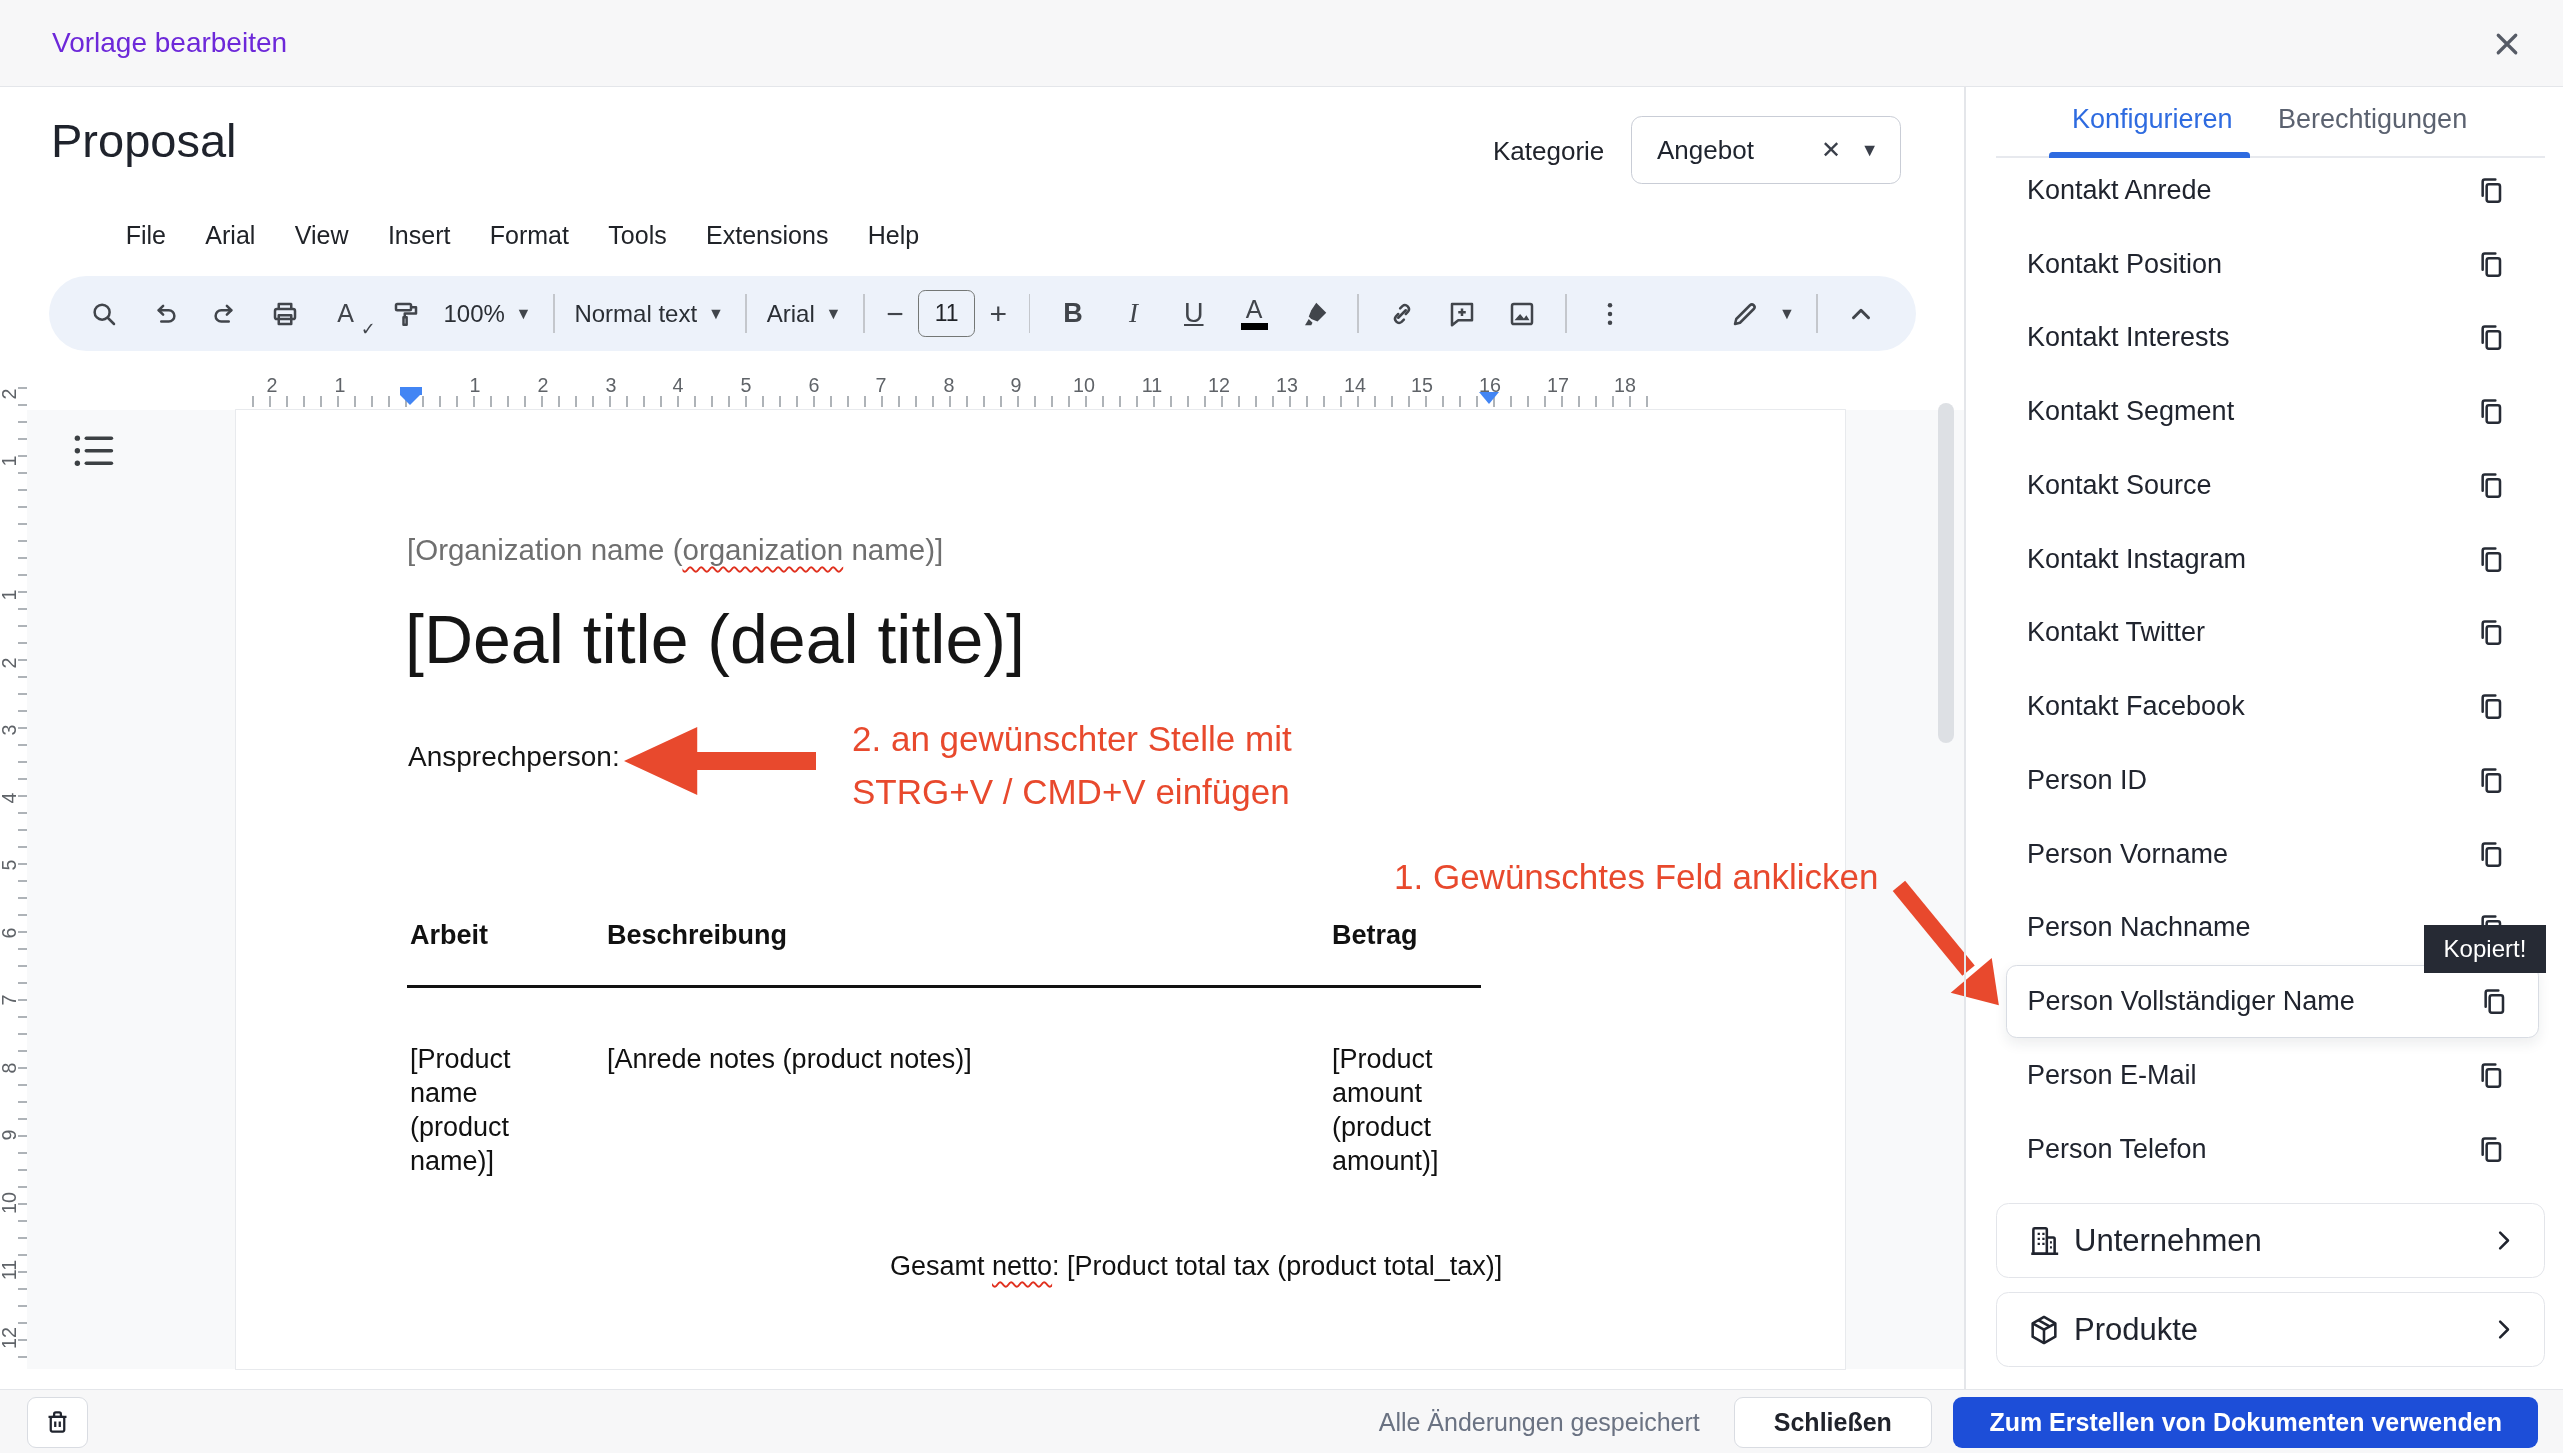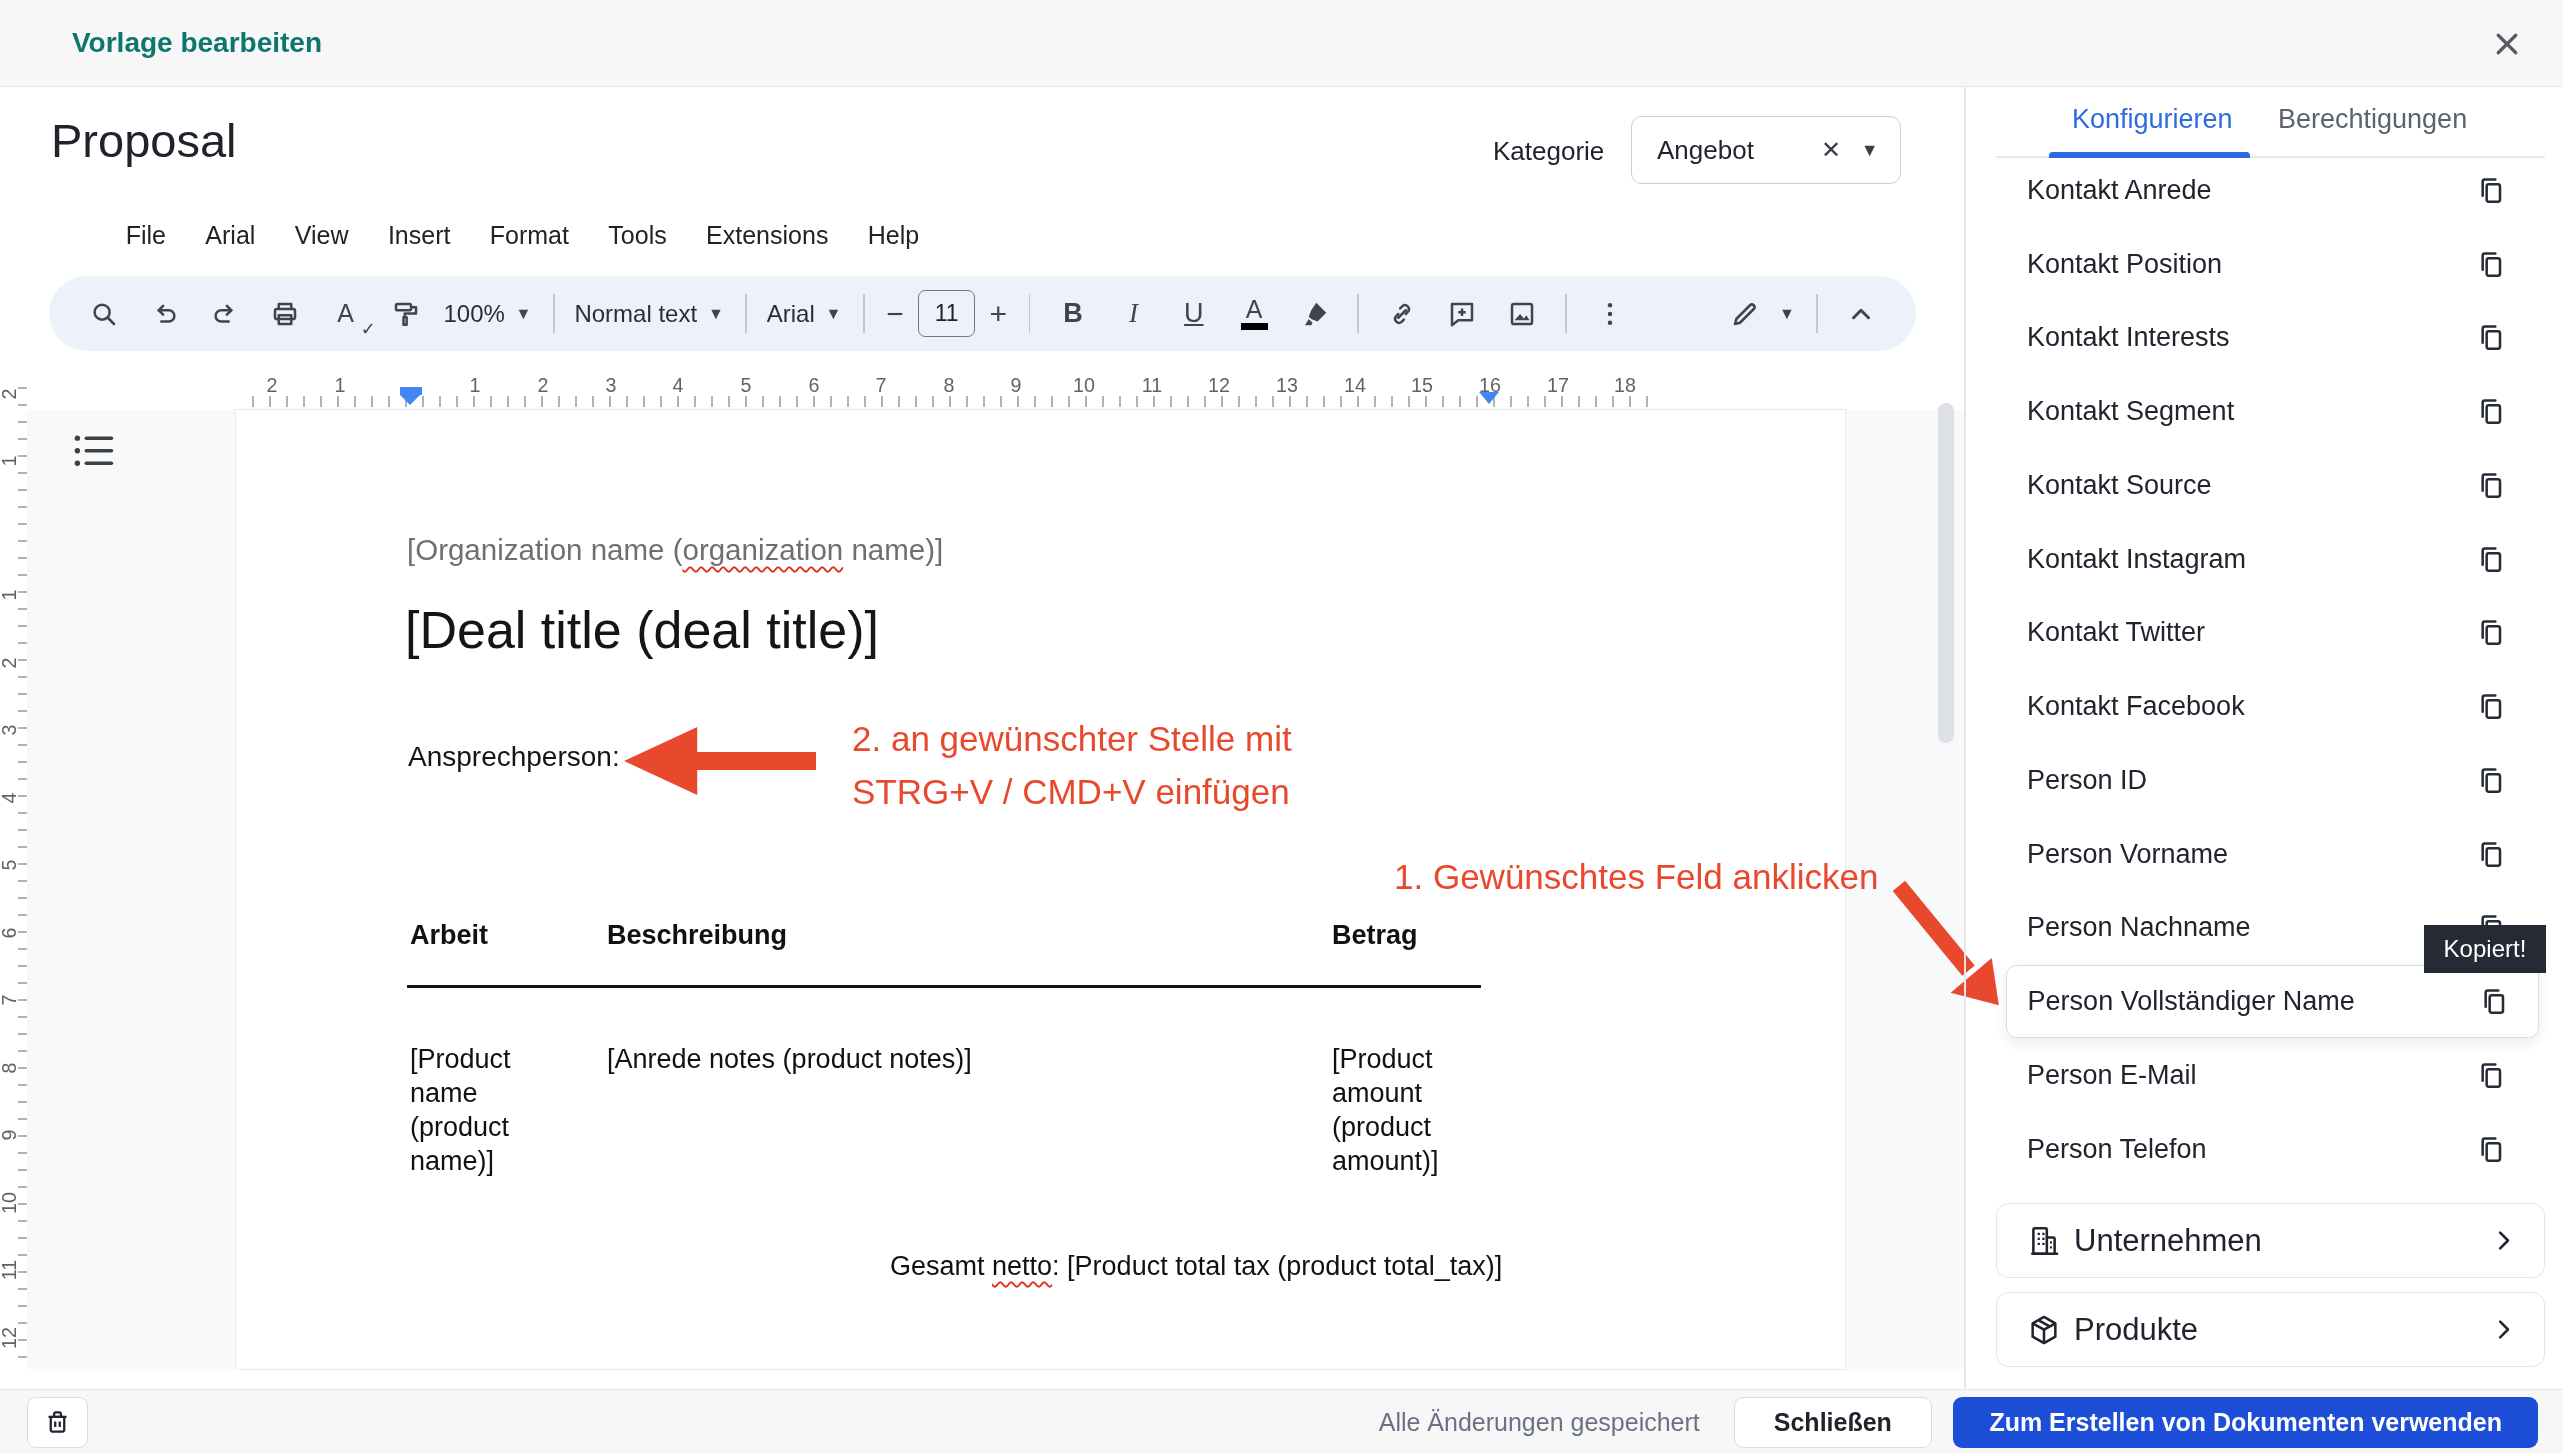--- a/index.html
+++ b/index.html
@@ -1,21 +1,21 @@
 <!DOCTYPE html>
 <html style="font-size:14.3px"><head>
 <meta charset="utf-8">
 <style>
   * { margin:0; padding:0; box-sizing:border-box; }
   body { background:#888; font-family:"Liberation Sans", sans-serif; }
   .app { position:relative; width:2563px; height:1453px; background:#ffffff; overflow:hidden; color:#1f242e; }
 
   
   .top-header { position:absolute; left:0; top:0; width:2563px; height:87px; background:#f7f7f8; border-bottom:1.8px solid #e4e6ea; display:flex; align-items:center; }
-  .top-header .hdr-title { margin-left:72px; font-size:28px; font-weight:700; color:#0f766e; }
+  .top-header .hdr-title { margin-left:52px; font-size:28px; font-weight:400; color:#6d28d9; }
   .hdr-close { position:absolute; right:34px; top:21.5px; width:45px; height:45px; display:flex; align-items:center; justify-content:center; cursor:pointer; }
   .hdr-close svg { width:30px; height:30px; }
 
   
   .page-title { position:absolute; left:51px; top:113px; font-size:47px; font-weight:400; color:#1f232c; }
   .category-label { position:absolute; left:1493px; top:136px; font-size:26px; color:#20232b; }
   .category-select { position:absolute; left:1631px; top:116px; width:270px; height:68px; background:#fff; border:1.8px solid #c9cdd6; border-radius:10.7px; display:flex; align-items:center; cursor:pointer; }
   .category-select .val { margin-left:25px; font-size:26px; color:#1f242e; flex:1; }
   .category-select .clear { font-size:24px; color:#3a3f4a; margin-right:19.7px; }
   .category-select .caret { font-size:18px; color:#3a3f4a; margin-right:21.5px; }
@@ -58,21 +58,21 @@
 
   
   .doc-canvas { position:absolute; left:27px; top:410px; width:1938px; height:959px; background:#f8f9fa; }
   .doc-page { position:absolute; left:236px; top:410px; width:1609px; height:959px; background:#ffffff; box-shadow:0 0 0 0.9px #e6e8eb; }
   .outline-icon { position:absolute; left:72px; top:431px; width:43px; height:39px; cursor:pointer; }
   .doc-scrollbar { position:absolute; left:1938px; top:403px; width:16px; height:340px; background:#dde0e4; border-radius:8px; cursor:pointer; }
 
   
   .doc-org { position:absolute; left:407px; top:533px; font-size:29.5px; color:#6f6f6f; }
   .squiggle { text-decoration:underline; text-decoration-style:wavy; text-decoration-color:#e0301e; text-decoration-thickness:1.8px; text-underline-offset:6.3px; }
-  .doc-deal { position:absolute; left:405px; top:600px; font-size:52px; color:#151515; }
+  .doc-deal { position:absolute; left:405px; top:600px; font-size:68px; color:#151515; }
   .doc-contact { position:absolute; left:408px; top:741px; font-size:28px; color:#151515; }
   .doc-th { position:absolute; font-size:27px; font-weight:700; color:#111; }
   .doc-hr { position:absolute; left:407px; top:985px; width:1074px; height:2.7px; background:#111; }
   .doc-cell { position:absolute; font-size:27px; color:#111; line-height:34px; }
   .doc-total { position:absolute; left:890px; top:1251px; font-size:27px; color:#111; }
 
   
   .ann { position:absolute; color:#e8492d; font-size:35px; line-height:53px; white-space:nowrap; }
   .ann-step2 { left:852px; top:712px; }
   .ann-step1 { left:1394px; top:850px; }

